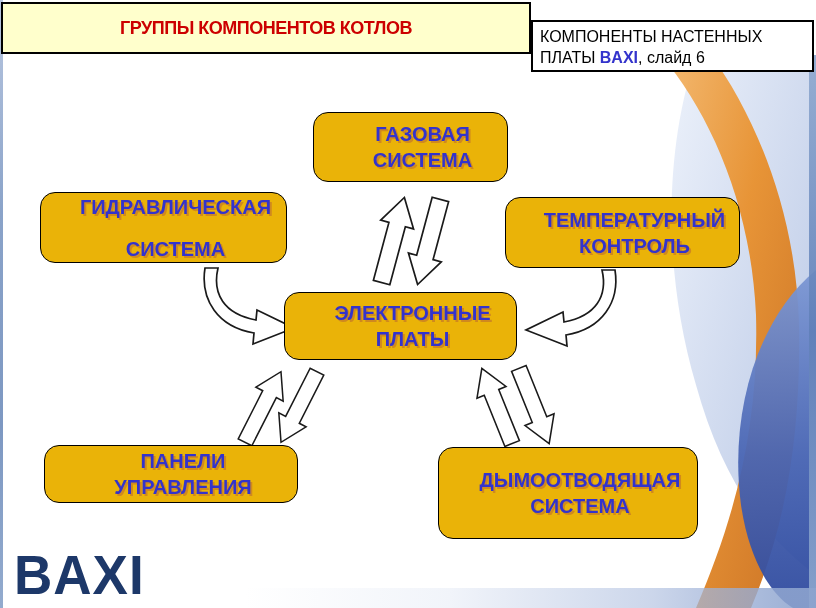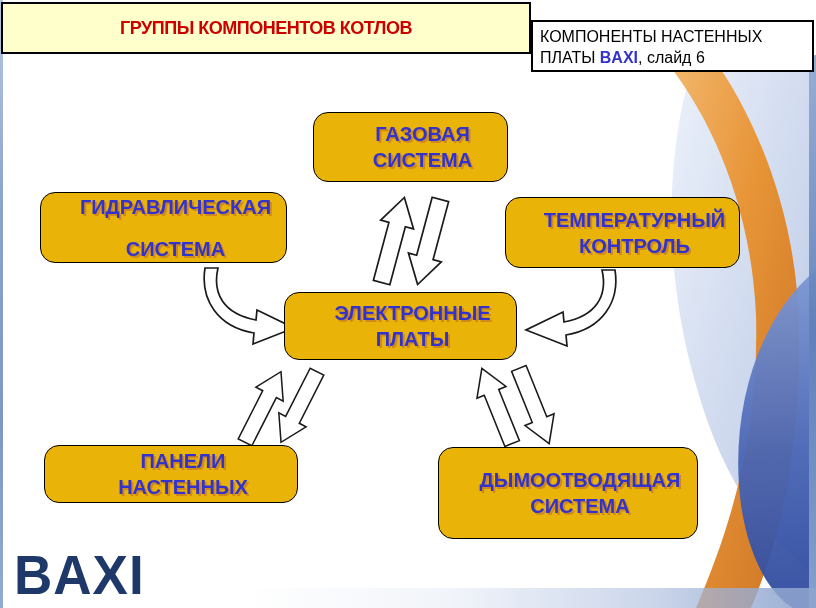--- a/index.html
+++ b/index.html
@@ -122,21 +122,21 @@
   <div class="node n-tmp">
     <div>ТЕМПЕРАТУРНЫЙ</div>
     <div>КОНТРОЛЬ</div>
   </div>
   <div class="node n-ele">
     <div>ЭЛЕКТРОННЫЕ</div>
     <div>ПЛАТЫ</div>
   </div>
   <div class="node n-pan">
     <div>ПАНЕЛИ</div>
-    <div>НАСТЕННЫХ</div>
+    <div>УПРАВЛЕНИЯ</div>
   </div>
   <div class="node n-flu">
     <div>ДЫМООТВОДЯЩАЯ</div>
     <div>СИСТЕМА</div>
   </div>
 
   <svg class="arr a-top" width="110" height="102" viewBox="0 0 110 102">
     <path transform="translate(38,50) rotate(15)" d="M0,-44 L17,-16 L8.5,-16 L8.5,44 L-8.5,44 L-8.5,-16 L-17,-16 Z"></path>
     <path transform="translate(74,52) rotate(195)" d="M0,-44 L17,-16 L8.5,-16 L8.5,44 L-8.5,44 L-8.5,-16 L-17,-16 Z"></path>
   </svg>

